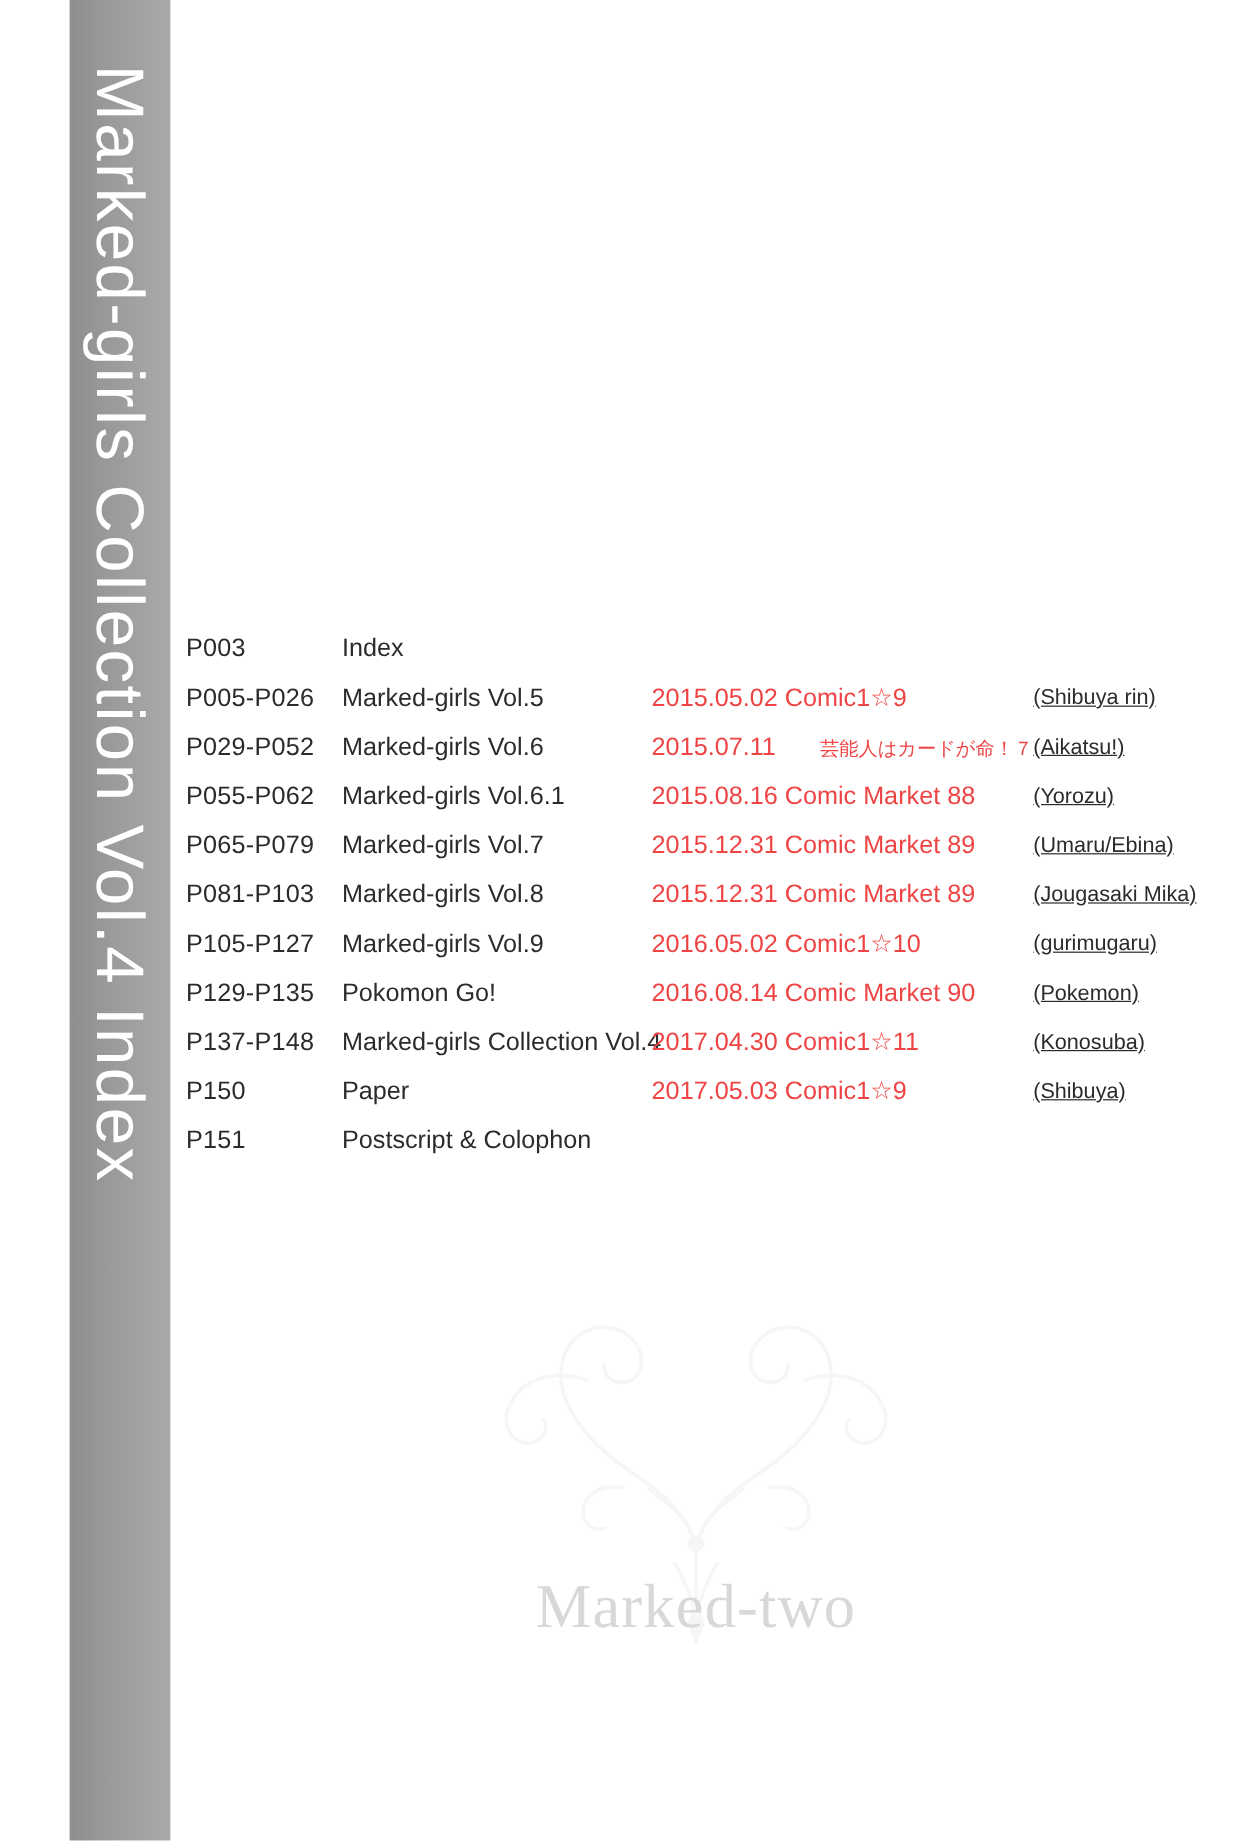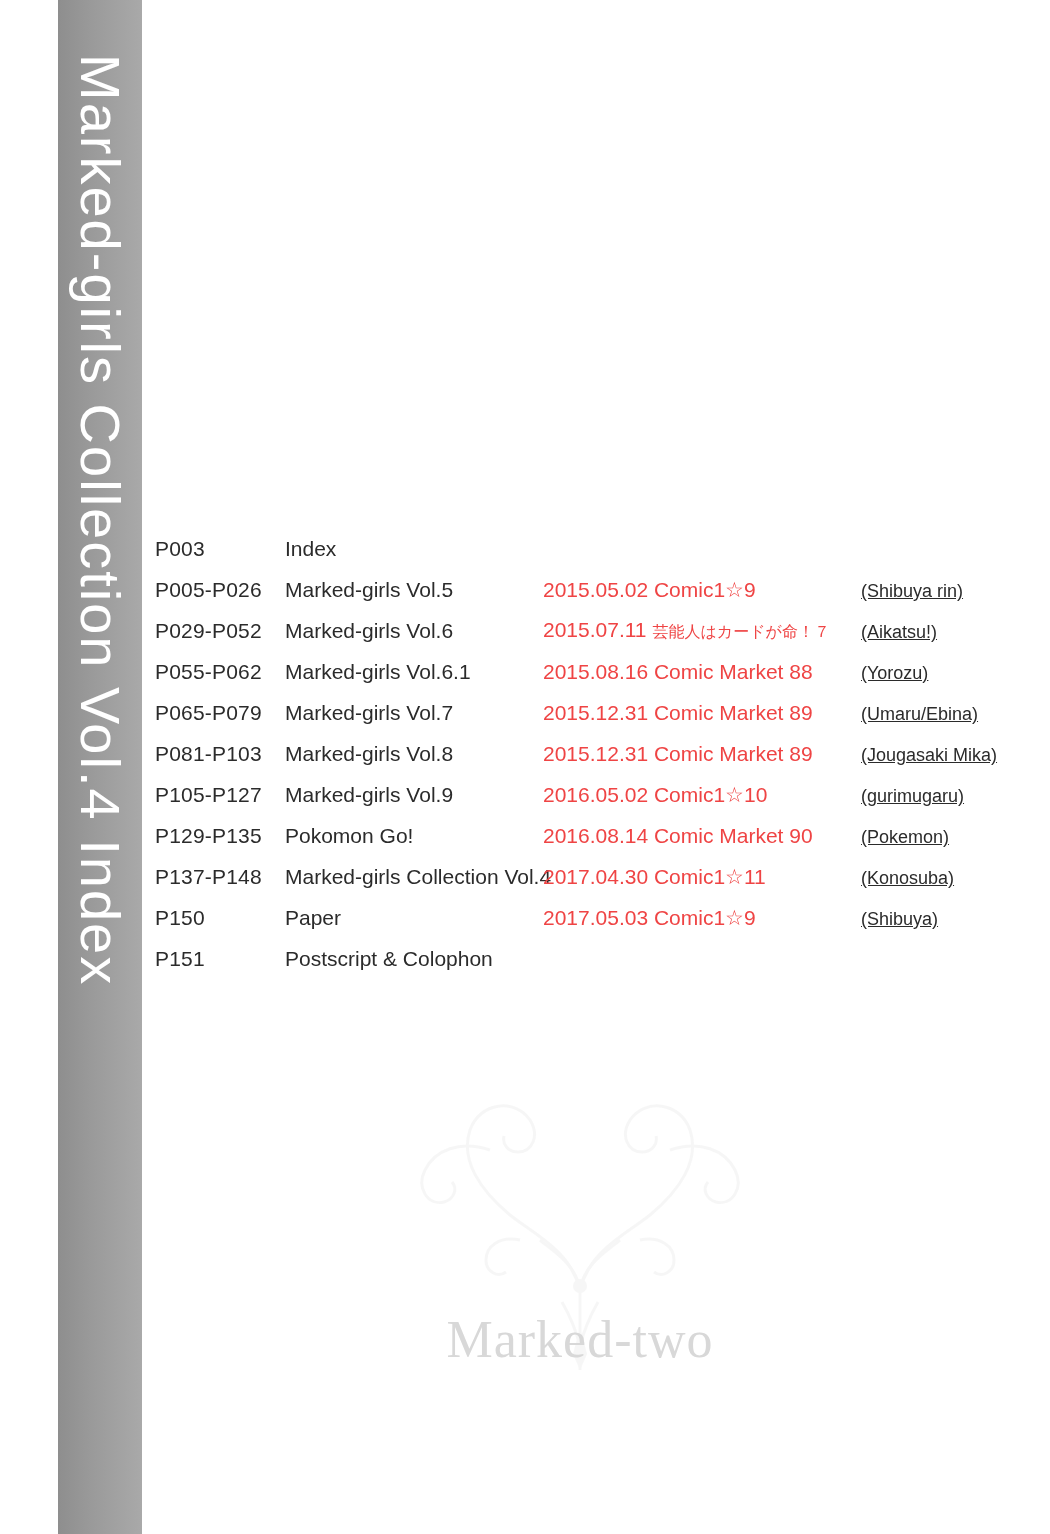--- a/index.html
+++ b/index.html
@@ -53,21 +53,21 @@
 
   
   .index {
     position: absolute;
     left: 155px;
     top: 520px;
     width: 870px;
   }
   .row {
     display: flex;
-    align-items: flex-end;
+    align-items: center;
     height: 41px;
   }
   .c-pages {
     width: 130px;
     font-size: 21px;
     color: #2b2b2b;
     letter-spacing: 0.2px;
     white-space: nowrap;
   }
   .c-title {
@@ -77,20 +77,21 @@
     white-space: nowrap;
   }
   .c-event {
     width: 318px;
     font-size: 21px;
     color: #ef4444;
     white-space: nowrap;
   }
   .c-event .jp {
     font-size: 16px;
+    margin-left: 31px;
   }
   .c-note {
     flex: 1;
     font-size: 18px;
     color: #2b2b2b;
     white-space: nowrap;
     text-decoration: underline;
   }
 
   

